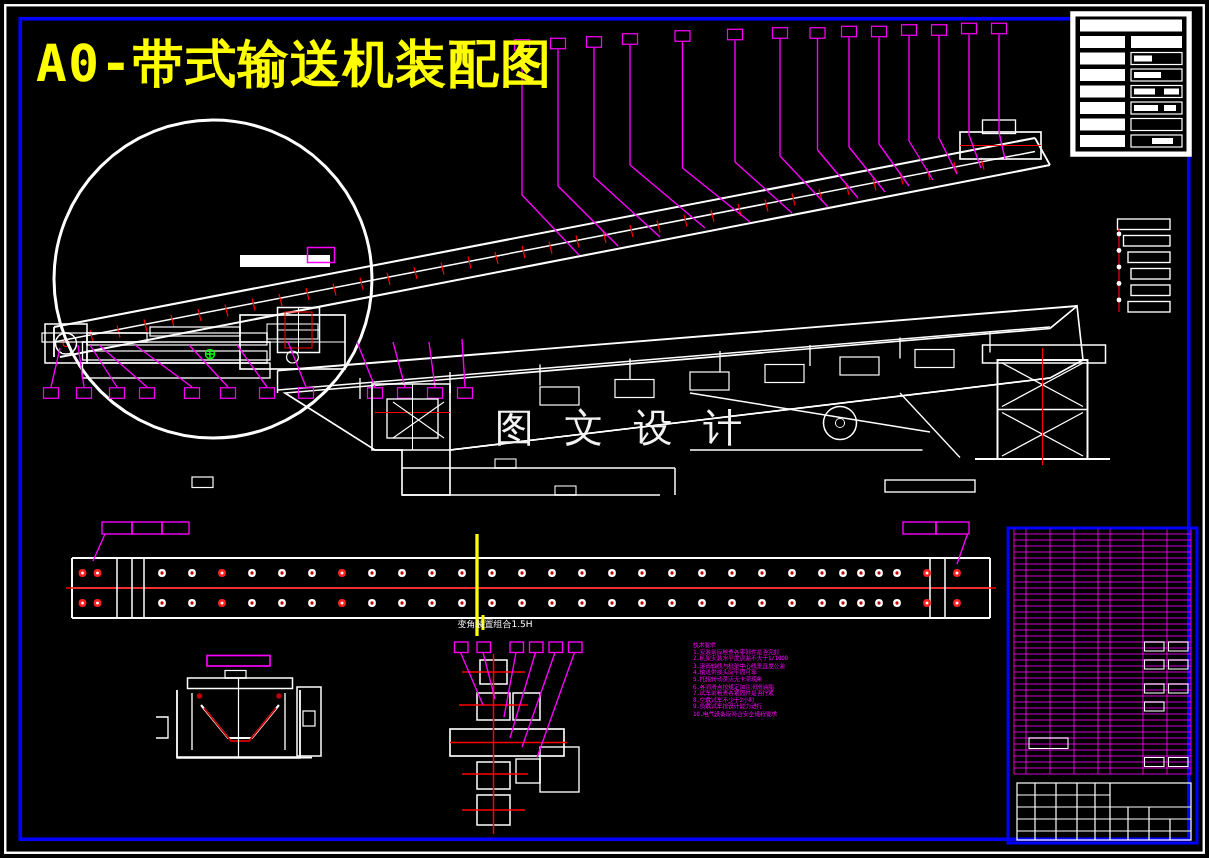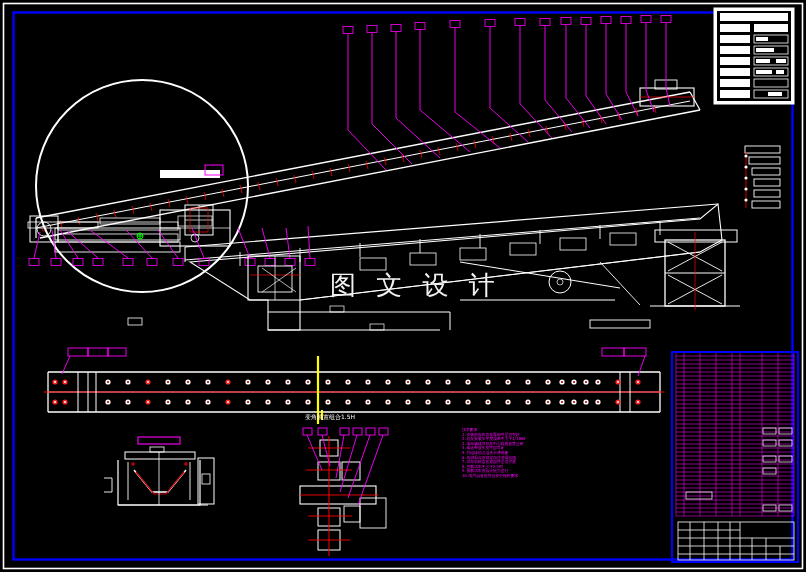--- a/index.html
+++ b/index.html
@@ -606,20 +606,23 @@
         <rect x="756" y="59" width="14" height="4"></rect>
         <rect x="776" y="59" width="10" height="4"></rect>
         <rect x="756" y="70" width="16" height="4"></rect>
         <rect x="776" y="70" width="8" height="4"></rect>
         <rect x="768" y="92" width="14" height="4"></rect>
       </g>
     </g>
 
   </svg>
 
+  <div class="ttl" style="left:24px; top:20px; font-size:34px;">
+    <span class="ttl-latin">A0-</span><span>带式输送机装配图</span>
+  </div>
 
   <div class="wm" style="left:330px; top:268px; font-size:26px; letter-spacing:6px;">图 文 设 计</div>
 
   <div class="tinytxt" style="left:305px; top:414px; font-size:6px; color:#ffffff;">变角装置组合1.5H</div>
 
   <div class="noteblk" style="left:462px; top:428px; width:120px;">技术要求
 1.安装前应检查各零部件是否完好
 2.机架安装水平度误差不大于1/1000
 3.滚筒轴线与机架中心线垂直度公差
 4.输送带接头应牢固可靠

